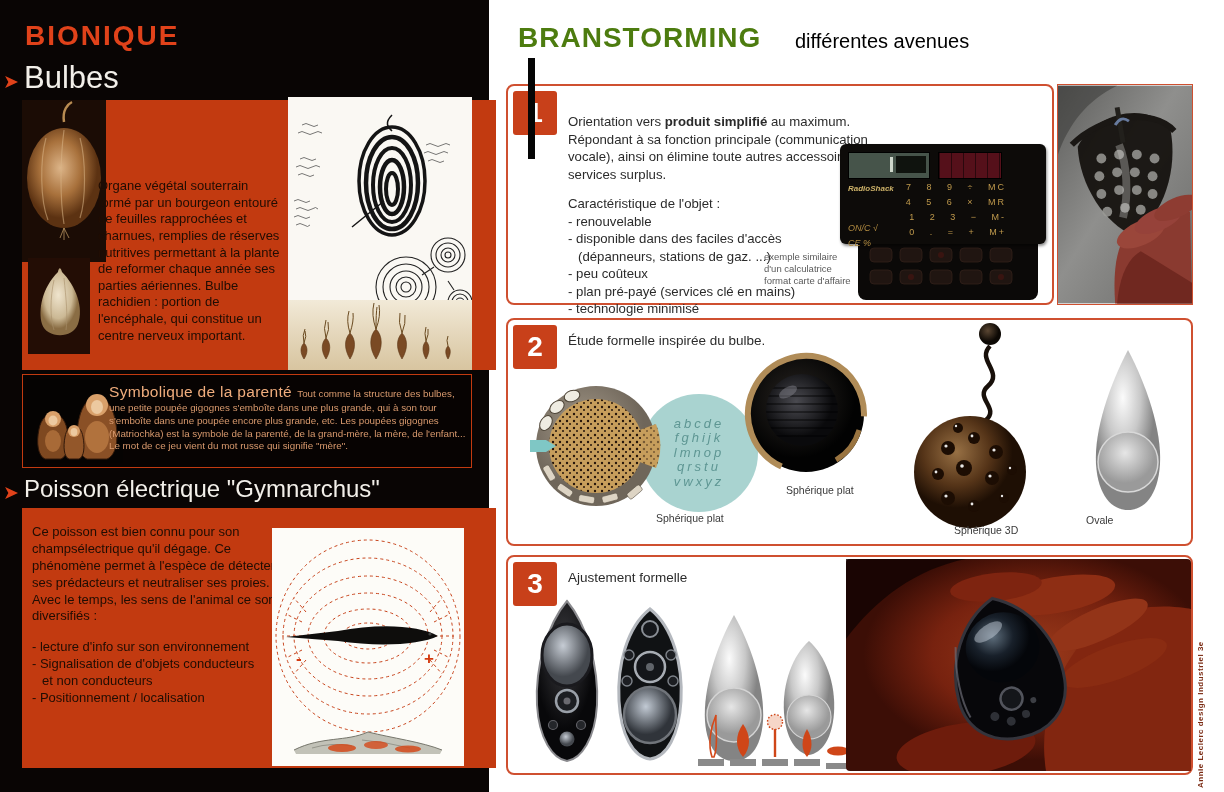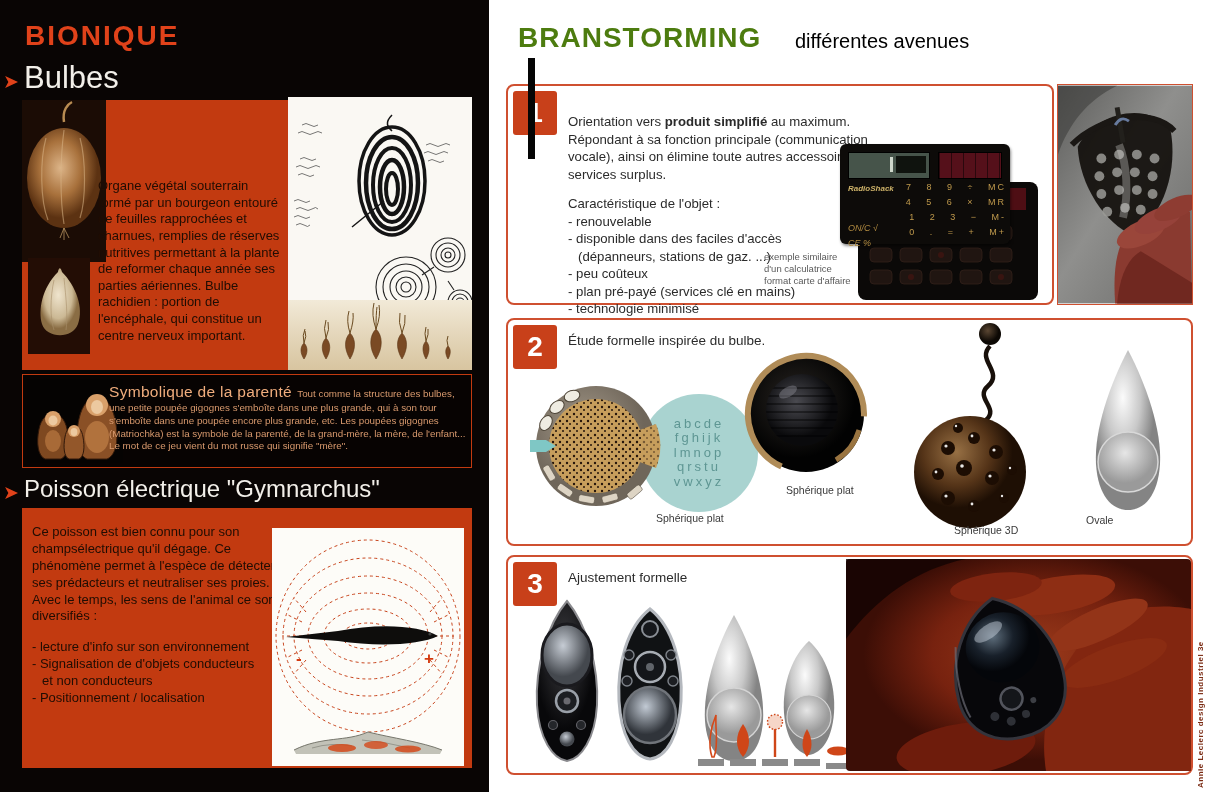--- a/index.html
+++ b/index.html
@@ -10,21 +10,21 @@
   
   #left-col{left:0;top:0;width:489px;height:792px;background:#090504;}
   #bionique-title{left:25px;top:20px;font-size:28px;font-weight:bold;letter-spacing:2px;color:#e0421a;}
   .sec-head{color:#f2efe9;font-weight:400;}
   .arrow{color:#e0421a;font-size:19px;}
   #bulbes-head{left:24px;top:60px;font-size:31px;}
   #bulbes-arrow{left:3px;top:70px;}
   #poisson-head{left:24px;top:475px;font-size:24px;}
   #poisson-arrow{left:3px;top:481px;}
 
-  .orange-panel{background:#c23a10;}
+  .orange-panel{background:#c23a10;padding-left:24px;}
   #panel-bulbes{left:22px;top:100px;width:450px;height:270px;}
   #panel-poisson{left:22px;top:508px;width:450px;height:260px;}
 
   #bulbes-text{left:76px;top:78px;width:182px;font-size:13px;line-height:1.28;color:#200d03;}
   #poisson-text{left:10px;top:16px;width:252px;font-size:13px;line-height:1.3;color:#200d03;}
   #poisson-text .gap{height:14px;}
   .ind{padding-left:10px;}
 
   #sketch-panel{left:266px;top:-3px;width:184px;height:273px;background:#faf8f3;}
   #onion-photo{left:0;top:0;width:84px;height:162px;}
@@ -47,38 +47,38 @@
   #box3{left:506px;top:555px;width:687px;height:220px;}
   .badge{left:5px;top:5px;width:44px;height:44px;background:#c8401a;border-radius:3px;
          color:#fff;font-size:28px;font-weight:bold;display:flex;align-items:center;justify-content:center;}
   .step-title{left:60px;top:13px;font-size:13.5px;color:#2b2b2b;}
 
   #step1-text{left:60px;top:11px;width:344px;font-size:13.2px;line-height:1.33;color:#2b2b2b;}
   #step1-text p{margin:16px 0 12px 0;}
   #step1-caption{left:256px;top:165px;width:120px;font-size:9.5px;line-height:1.25;color:#5a5a5a;}
 
   #calc-back{left:350px;top:96px;}
-  #calc-front{left:332px;top:58px;width:170px;height:100px;background:#0d0b09;border-radius:6px;box-shadow:1px 2px 3px rgba(0,0,0,.45);}
+  #calc-front{left:332px;top:58px;width:170px;height:100px;background:#0d0b09;border-radius:6px;box-shadow:1px 2px 3px rgba(0,0,0,.45);padding-left:36px;}
   #calc-front .lcd{position:absolute;left:8px;top:8px;width:80px;height:25px;background:#46544a;border:1px solid #000;}
   #calc-front .lcd i{position:absolute;right:3px;top:3px;width:30px;height:17px;background:#0f130e;}
   #calc-front .lcd u{position:absolute;right:36px;top:4px;width:3px;height:15px;background:#cfd8cc;}
   #calc-front .solar{position:absolute;left:98px;top:8px;width:62px;height:25px;background:#55101a;border:1px solid #000;
         background-image:linear-gradient(90deg,rgba(0,0,0,.5) 1px,transparent 1px);background-size:12px 100%;}
   .calc-row{position:absolute;left:8px;width:158px;font-size:9px;color:#c09a4c;white-space:pre;display:flex;}
   .calc-row .pre{width:40px;color:#b08a40;font-style:italic;margin-top:11px;}
   .calc-row .keys{flex:1;text-align:right;letter-spacing:2px;}
   #brand{position:absolute;left:8px;top:40px;font-size:8px;font-style:italic;font-weight:bold;color:#cdb269;}
 
   #divider-bar{left:528px;top:58px;width:7px;height:101px;background:#050505;}
   #photo1{left:1057px;top:84px;width:136px;height:221px;border:1.5px solid #cf5030;box-sizing:border-box;}
 
   .dev-label{font-size:10.5px;color:#3a3a3a;}
   #alpha-circle{left:132px;top:74px;width:118px;height:118px;border-radius:50%;background:#a9d3d0;
       display:flex;flex-direction:column;align-items:center;justify-content:center;}
-  #alpha-circle div{font-size:13px;letter-spacing:3px;color:#5e9693;line-height:1.12;}
+  #alpha-circle div{font-size:13px;letter-spacing:3px;color:#5e9693;line-height:1.12;font-style:italic;}
 
   #credit{left:1196px;top:598px;width:22px;height:190px;writing-mode:vertical-rl;transform:rotate(180deg);
       font-size:8px;font-weight:bold;color:#7a2a12;text-align:left;letter-spacing:.5px;}
 </style>
 </head>
 <body>
 
 <div class="abs" id="left-col">
 
   <div class="abs" id="bionique-title">BIONIQUE</div>

